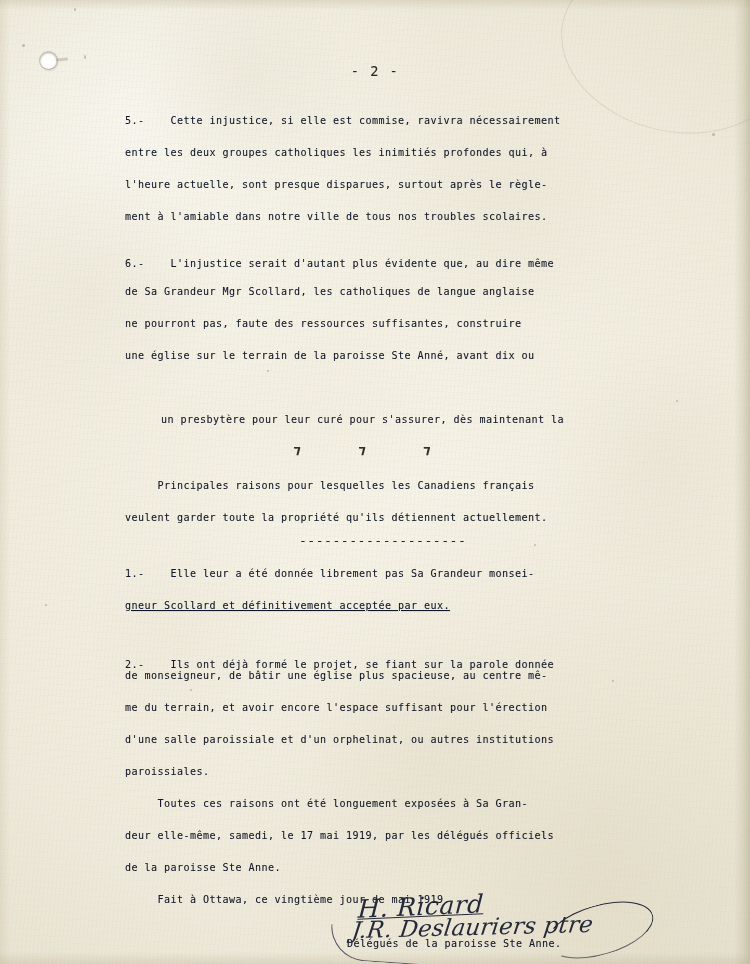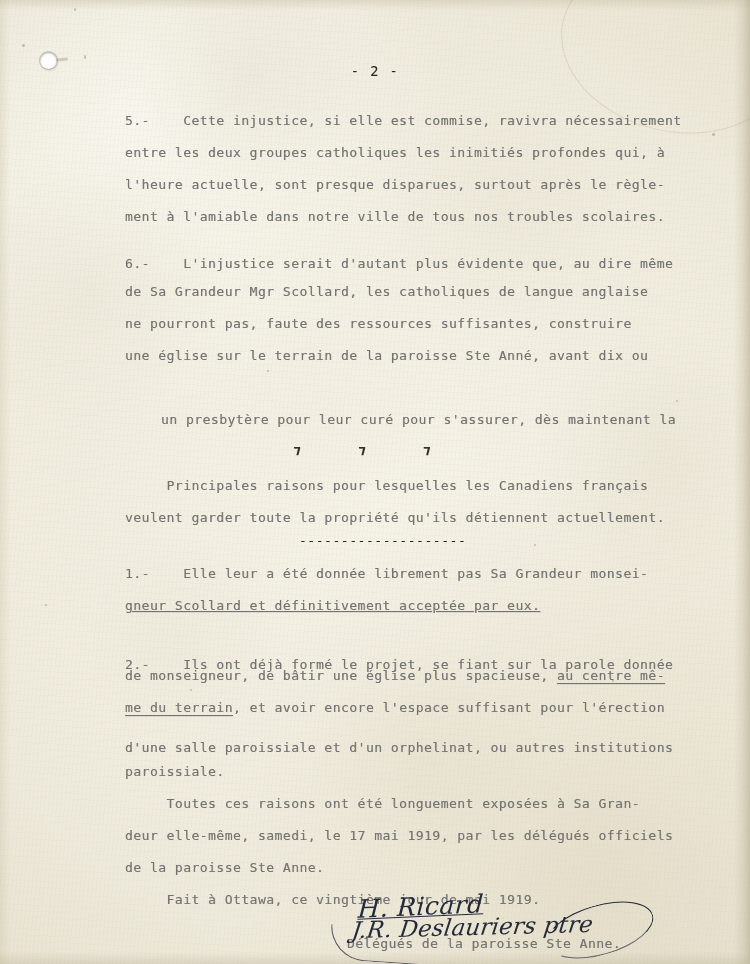--- a/index.html
+++ b/index.html
@@ -115,24 +115,24 @@
   
   #content {
     position: absolute;
     inset: 0;
     color: #23211d;
   }
   .tl {
     position: absolute;
     white-space: pre;
     font-family: "DejaVu Sans Mono", "Liberation Mono", monospace;
-    font-size: 13px;
+    font-size: 10px;
     letter-spacing: 0.48px;
     line-height: 16px;
-    color: #737373;
+    color: #0f172a;
     text-shadow: 0.35px 0.35px 0 rgba(60,56,48,0.30);
   }
 
   .page-num {
     position: absolute;
     left: 0; top: 63px;
     width: 750px;
     text-align: center;
     font-family: "DejaVu Sans Mono", "Liberation Mono", monospace;
     font-size: 13.5px;
@@ -159,21 +159,21 @@
     left: 299px; top: 533px;
     width: 198px;
     font-family: "DejaVu Sans Mono", "Liberation Mono", monospace;
     font-size: 13.1px;
     letter-spacing: 0.48px;
     white-space: pre;
     color: #262420;
     overflow: hidden;
   }
 
-  .uline { text-decoration: underline; text-underline-offset: 2.5px; }
+  .uline { text-underline-offset: 2.5px; }
 
   
   .sig {
     position: absolute;
     font-family: "DejaVu Serif", serif;
     font-style: italic;
     color: #242a3a;
     white-space: nowrap;
     pointer-events: none;
   }
@@ -263,22 +263,22 @@
     <div class="tl" style="left:125px; top:510px;">veulent garder toute la propriété qu'ils détiennent actuellement.</div>
 
     <div class="rule">--------------------</div>
 
     <div class="tl" style="left:125px; top:566px;">1.-    Elle leur a été donnée librement pas Sa Grandeur monsei-</div>
     <div class="tl" style="left:125px; top:598px;text-decoration:underline;">gneur Scollard et définitivement acceptée par eux.</div>
 
     <div class="tl" style="left:125px; top:657px;">2.-    Ils ont déjà formé le projet, se fiant sur la parole donnée</div>
     <div class="tl" style="left:125px; top:668px;"><span>de monseigneur, de bâtir une église plus spacieuse, </span><span class="uline">au centre mê-</span></div>
     <div class="tl" style="left:125px; top:700px;"><span class="uline">me du terrain</span><span>, et avoir encore l'espace suffisant pour l'érection</span></div>
-    <div class="tl" style="left:125px; top:732px;margin-top:8px;">d'une salle paroissiale et d'un orphelinat, ou autres institutions</div>
-    <div class="tl" style="left:125px; top:764px;">paroissiale.</div>
+    <div class="tl" style="left:125px; top:732px;">d'une salle paroissiale et d'un orphelinat, ou autres institutions</div>
+    <div class="tl" style="left:125px; top:764px;">paroissiales.</div>
 
     <div class="tl" style="left:125px; top:796px;">     Toutes ces raisons ont été longuement exposées à Sa Gran-</div>
     <div class="tl" style="left:125px; top:828px;">deur elle-même, samedi, le 17 mai 1919, par les délégués officiels</div>
     <div class="tl" style="left:125px; top:860px;">de la paroisse Ste Anne.</div>
 
     <div class="tl" style="left:125px; top:892px;">     Fait à Ottawa, ce vingtième jour de mai 1919.</div>
 
     <div class="tl" style="left:347px; top:936px;">Délégués de la paroisse Ste Anne.</div>
 
   </div>

